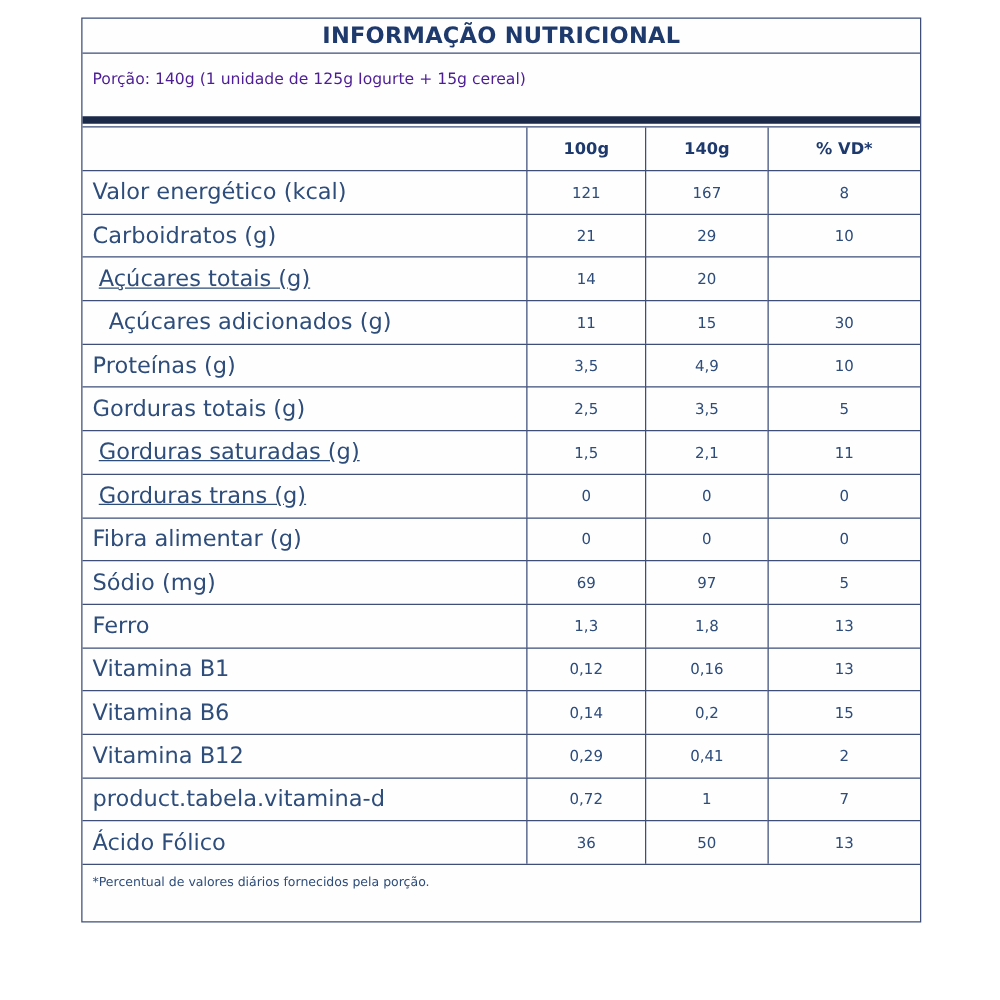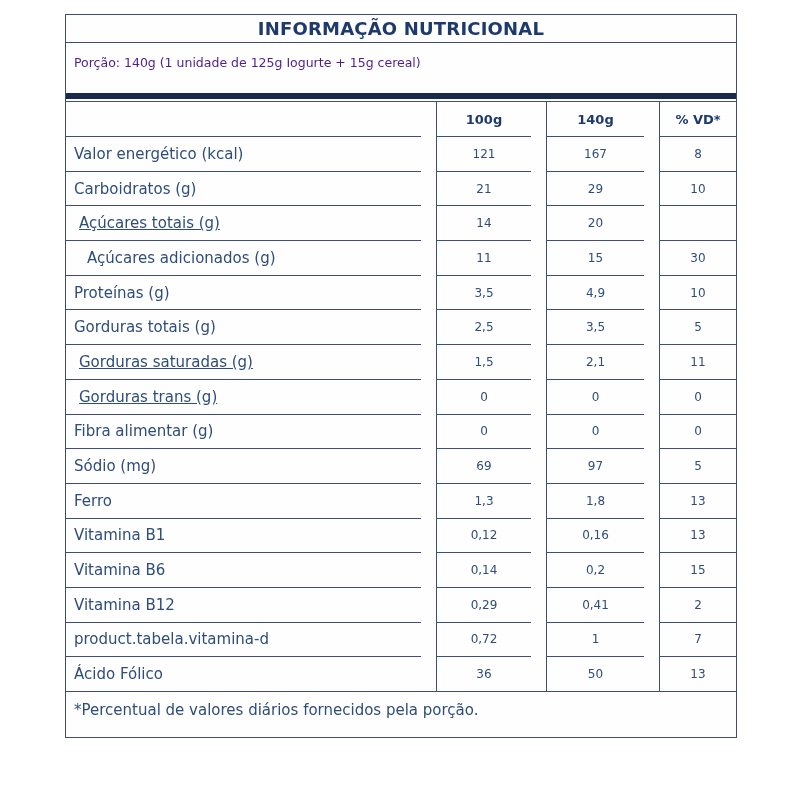--- a/index.html
+++ b/index.html
@@ -37,32 +37,31 @@
 
   .thick-bar {
     height: 6px;
     background: #1c2a4a;
     margin-bottom: 2px;
   }
 
   .grid-head, .grid-row {
     display: grid;
     grid-template-columns: 355px 95px 98px 1fr;
-    gap: 15px;
   }
   .grid-head {
     height: 35px;
     border-top: 1px solid #3e4e78;
   }
   .grid-row { height: 34.7px; }
   .grid-row > div { border-top: 1px solid #3e4e78; }
 
   .cell-label {
     display: flex; align-items: center;
-    font-size: 15px;
+    font-size: 18px;
     padding-left: 8px;
   }
   .cell-label.indent-1 { padding-left: 13px; text-decoration: underline; }
   .cell-label.indent-2 { padding-left: 21px; }
 
   .cell-val {
     display: flex; align-items: center; justify-content: center;
     font-size: 12px;
     border-left: 1px solid #3e4e78;
   }
@@ -70,21 +69,21 @@
   .grid-head .cell-val {
     font-weight: bold;
     font-size: 13px;
     color: #1e3a6d;
   }
 
   .footnote-row {
     height: 46px;
     border-top: 1px solid #3e4e78;
     padding: 9px 8px 0 8px;
-    font-size: 15px;
+    font-size: 10px;
     color: #2e4d7b;
   }
 </style>
 </head>
 <body>
 
 <div class="page">
   <div class="nutri-table">
 
     <div class="title-row">INFORMAÇÃO NUTRICIONAL</div>

